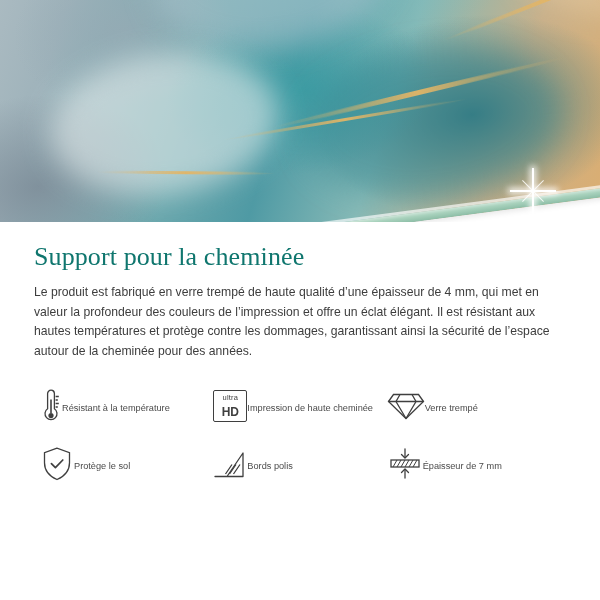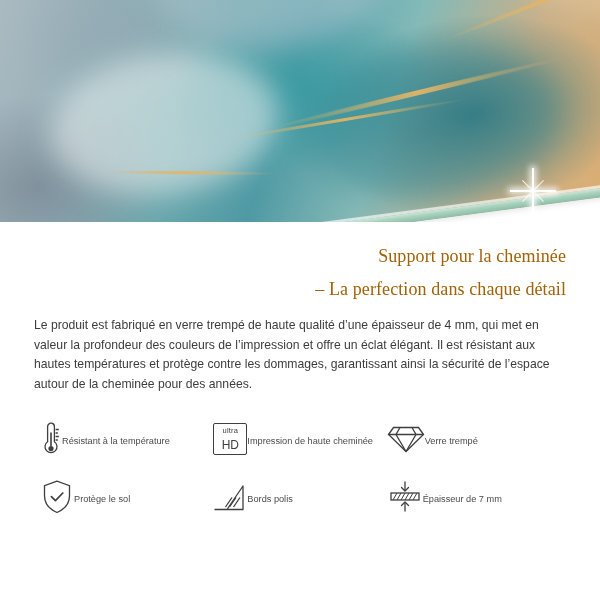--- a/index.html
+++ b/index.html
@@ -123,26 +123,25 @@
   .sparkle-diag.a { transform: translate(-50%,-50%) rotate(45deg); }
   .sparkle-diag.b { transform: translate(-50%,-50%) rotate(-45deg); }
 
   
   .content {
     position: relative;
     padding: 18px 34px 0 34px;
   }
   .headline {
     font-family: "Liberation Serif", serif;
-    font-size: 18px;
+    font-size: 26px;
     line-height: 33px;
-    color: #a16207;
+    color: #0f766e;
     font-weight: 400;
     letter-spacing: 0.1px;
-    text-align: right;
   }
   .headline .l2 { display: block; }
   .body-copy {
     margin-top: 10px;
     font-size: 12.2px;
     line-height: 19.5px;
     color: #3d3d3d;
     max-width: 534px;
   }
 
@@ -209,21 +208,20 @@
     </div>
     <div class="sparkle">
       <span class="sparkle-diag a"></span>
       <span class="sparkle-diag b"></span>
     </div>
   </div>
 
   <div class="content">
     <h1 class="headline">
       <span>Support pour la cheminée</span>
-      <span class="l2">– La perfection dans chaque détail</span>
     </h1>
 
     <p class="body-copy">Le produit est fabriqué en verre trempé de haute qualité d’une épaisseur de 4 mm, qui met en valeur la profondeur des couleurs de l’impression et offre un éclat élégant. Il est résistant aux hautes températures et protège contre les dommages, garantissant ainsi la sécurité de l’espace autour de la cheminée pour des années.</p>
 
     <div class="features">
 
       <div class="feature">
         <div class="feature-icon">
           <svg width="22" height="38" viewBox="0 0 22 38" fill="none" stroke="#3f3f3f" stroke-width="1.3">
             <path d="M11 3.2c-1.9 0-3.4 1.5-3.4 3.4v15.1a6 6 0 1 0 6.8 0V6.6c0-1.9-1.5-3.4-3.4-3.4z"></path>
@@ -232,21 +230,21 @@
             <path d="M15.6 9.5h3.2M15.6 13h2.2M15.6 16.5h3.2M15.6 20h2.2"></path>
           </svg>
         </div>
         <div class="feature-label">Résistant à la température</div>
       </div>
 
       <div class="feature">
         <div class="feature-icon">
           <div style="width:34px;height:32px;border:1.3px solid #3f3f3f;border-radius:2px;display:flex;flex-direction:column;align-items:center;justify-content:center;line-height:1;">
             <span style="font-size:7.5px;letter-spacing:0.2px;color:#3f3f3f;">ultra</span>
-            <span style="font-size:12px;font-weight:normal;color:#3f3f3f;margin-top:4px;">HD</span>
+            <span style="font-size:12px;font-weight:bold;color:#3f3f3f;margin-top:4px;">HD</span>
           </div>
         </div>
         <div class="feature-label">Impression de haute cheminée</div>
       </div>
 
       <div class="feature">
         <div class="feature-icon">
           <svg width="38" height="34" viewBox="0 0 38 34" fill="none" stroke="#3f3f3f" stroke-width="1.3">
             <path d="M6.5 5.5h25l5 7-17.5 17L1.5 12.5l5-7z"></path>
             <path d="M1.5 12.5h35"></path>

